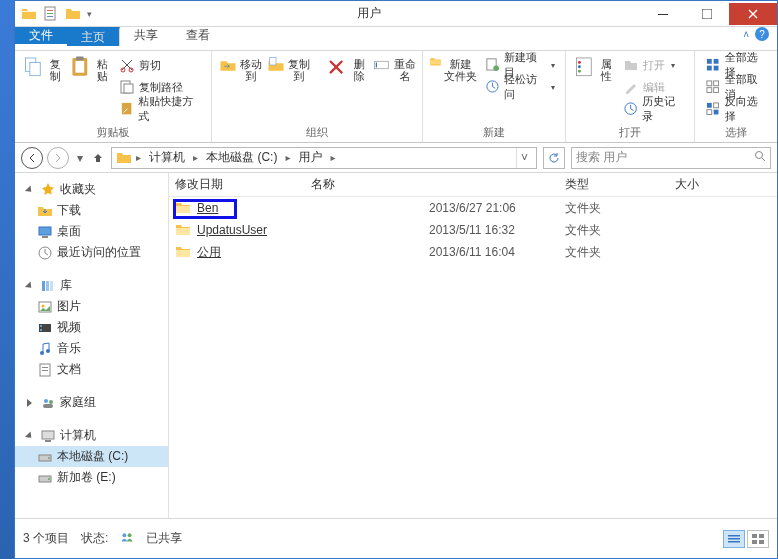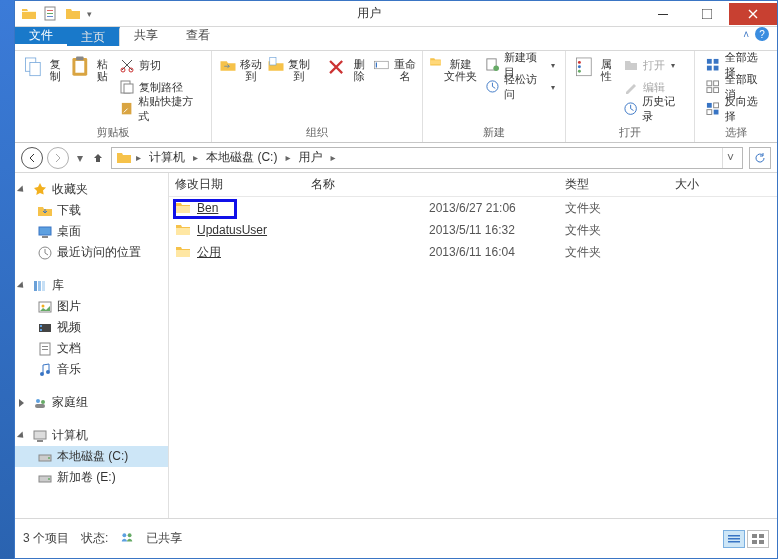--- a/index.html
+++ b/index.html
@@ -50,21 +50,21 @@
   .addrdrop { width: 16px; text-align:center; color:#666; border-left:1px solid #ddd; height:100%; display:flex; align-items:center; justify-content:center; }
   .refreshbtn { width: 22px; height: 22px; border: 1px solid #b8b8b8; display:flex; align-items:center; justify-content:center; color:#555; }
   .searchbox { width: 200px; height: 22px; border: 1px solid #b8b8b8; display:flex; align-items:center; padding:0 4px; color:#888; gap:4px; }
   
   .filebody { flex: 1; display: flex; overflow: hidden; }
   .navpane { width: 154px; border-right: 1px solid #e0e0e0; overflow-y: auto; padding: 6px 0; font-size: 12px; position:relative; }
   .navpane::-webkit-scrollbar { width: 16px; }
   .navpane::-webkit-scrollbar-track { background: #f0f0f0; }
   .navpane::-webkit-scrollbar-thumb { background: #c0c0c0; }
   .navitem { display:flex; align-items:center; gap:4px; padding: 2px 0 2px 22px; color:#333; }
-  .navitem.root { padding-left: 4px; font-weight: normal; }
+  .navitem.root { padding-left: 12px; font-weight: normal; }
   .navitem.sel { background: #cde6f7; }
   .navico { width: 16px; height: 16px; }
   .navgap { height: 12px; }
   .content { flex: 1; display:flex; flex-direction:column; position:relative; }
   .colheaders { height: 24px; border-bottom: 1px solid #e8e8e8; display:flex; align-items:center; padding-left: 6px; }
   .colh { font-size: 12px; color:#333; }
   .colname { width: 254px; }
   .colmod { width: 136px; }
   .coltype { width: 110px; }
   .colsize { flex:1; }
@@ -367,20 +367,27 @@
       <span class="crumbar">▸</span>
       <span style="flex:1"></span>
       <span class="addrdrop">˅</span>
     </div>
     <div class="refreshbtn">
         <svg width="12" height="12" viewBox="0 0 12 12">
           <path d="M10 6a4 4 0 11-1.2-2.8" fill="none" stroke="#3874c4"></path>
           <path d="M9 1v3H6" fill="none" stroke="#3874c4"></path>
         </svg>
       </div>
+    <div class="searchbox">
+      <span style="flex:1;">搜索 用户</span>
+      <span><svg width="12" height="12" viewBox="0 0 12 12">
+            <circle cx="5" cy="5" r="3.5" fill="none" stroke="#888"></circle>
+            <path d="M8 8l3 3" stroke="#888"></path>
+          </svg></span>
+    </div>
   </div>
 
   <div class="filebody">
     <div class="navpane">
       <div class="navitem root">
           <span class="tri open"></span>
           <span class="navico"><svg viewBox="0 0 16 16">
               <path fill="#f2b01e" d="M8 1l2 4 4 .6-3 3 .7 4L8 11l-3.7 2 .7-4-3-3L6 5z"></path>
             </svg></span>
           <span>收藏夹</span>
@@ -427,34 +434,34 @@
       <div class="navitem">
           <span class="navico"><svg viewBox="0 0 16 16">
               <rect x="2" y="4" width="12" height="8" fill="#444"></rect>
               <rect x="3" y="5" width="2" height="2" fill="#5da0e0"></rect>
               <rect x="3" y="9" width="2" height="2" fill="#5da0e0"></rect>
             </svg></span>
           <span>视频</span>
         </div>
       <div class="navitem">
           <span class="navico"><svg viewBox="0 0 16 16">
-              <rect x="3" y="2" width="10" height="12" fill="#fff" stroke="#888"></rect>
-              <rect x="5" y="5" width="6" height="1" fill="#888"></rect>
-              <rect x="5" y="8" width="6" height="1" fill="#888"></rect>
-            </svg></span>
-          <span>文档</span>
-        </div>
-      <div class="navitem">
-          <span class="navico"><svg viewBox="0 0 16 16">
               <path d="M6 3v8" stroke="#3874c4"></path>
               <circle cx="5" cy="12" r="2" fill="#3874c4"></circle>
               <path d="M6 3l6-1v7" stroke="#3874c4" fill="none"></path>
               <circle cx="11" cy="10" r="2" fill="#3874c4"></circle>
             </svg></span>
           <span>音乐</span>
+        </div>
+      <div class="navitem">
+          <span class="navico"><svg viewBox="0 0 16 16">
+              <rect x="3" y="2" width="10" height="12" fill="#fff" stroke="#888"></rect>
+              <rect x="5" y="5" width="6" height="1" fill="#888"></rect>
+              <rect x="5" y="8" width="6" height="1" fill="#888"></rect>
+            </svg></span>
+          <span>文档</span>
         </div>
       <div class="navgap"></div>
       <div class="navitem root">
           <span class="tri"></span>
           <span class="navico"><svg viewBox="0 0 16 16">
               <circle cx="6" cy="6" r="2" fill="#5da0e0"></circle>
               <circle cx="11" cy="7" r="2" fill="#6a6"></circle>
               <rect x="3" y="9" width="10" height="4" fill="#888" rx="2"></rect>
             </svg></span>
           <span>家庭组</span>

